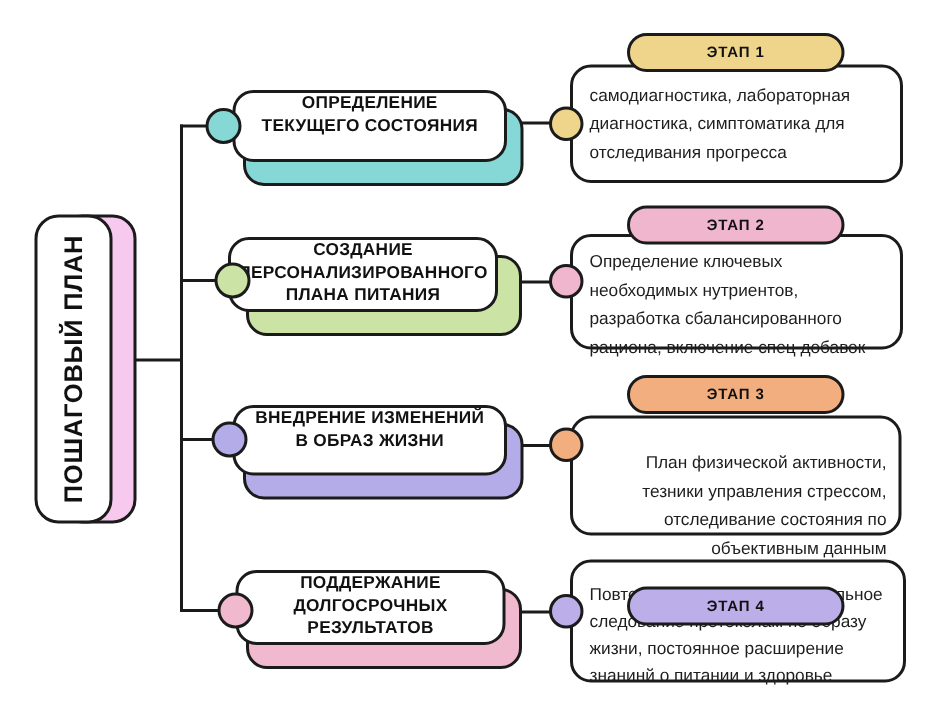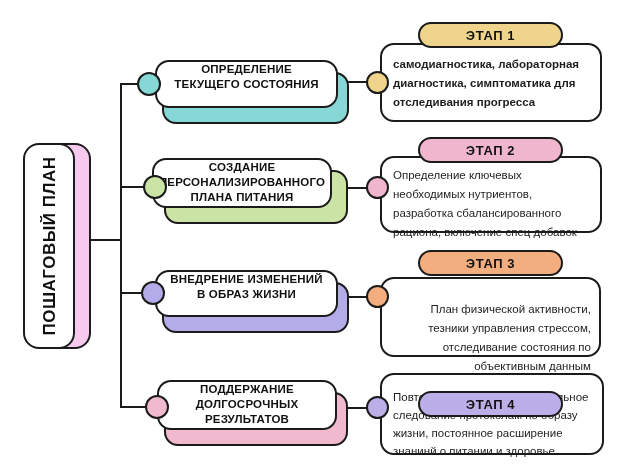--- a/index.html
+++ b/index.html
@@ -58,23 +58,23 @@
   
   .stage {
     position:absolute; background:#fff; border:2px solid #1b1b1b; border-radius:14px;
     box-sizing:border-box; font-size:11.5px; line-height:19px; color:#1e1e1e;
     padding:0 8px 0 11px;
   }
   .badge {
     position:absolute; width:145px; height:26px; border:2px solid #1b1b1b;
     border-radius:13px; box-sizing:border-box;
     display:flex; align-items:center; justify-content:center;
-    font-weight:bold; font-size:13px; letter-spacing:0.6px;
+    font-weight:bold; font-size:10px; letter-spacing:0.6px;
   }
-  .g1 { left:380px; top:43px;  width:222px; height:79px; padding-top:10px;font-weight:bold; }
+  .g1 { left:380px; top:43px;  width:222px; height:79px; padding-top:10px; }
   .g2 { left:380px; top:156px; width:222px; height:77px; padding-top:8px; }
   .g3 { left:380px; top:277px; width:221px; height:80px; padding-top:21px;text-align:right; }
   .g4 { left:380px; top:373px; width:224px; height:82px; padding-top:13px; line-height:18px; }
   .d1 { left:418px; top:22px; }
   .d2 { left:418px; top:137px; }
   .d3 { left:418px; top:250px;text-align:right; }
   .d4 { left:418px; top:357px; }
   .s1-dot { left:366px; top:71px; }
   .s2-dot { left:366px; top:176px; }
   .s3-dot { left:366px; top:285px; }

